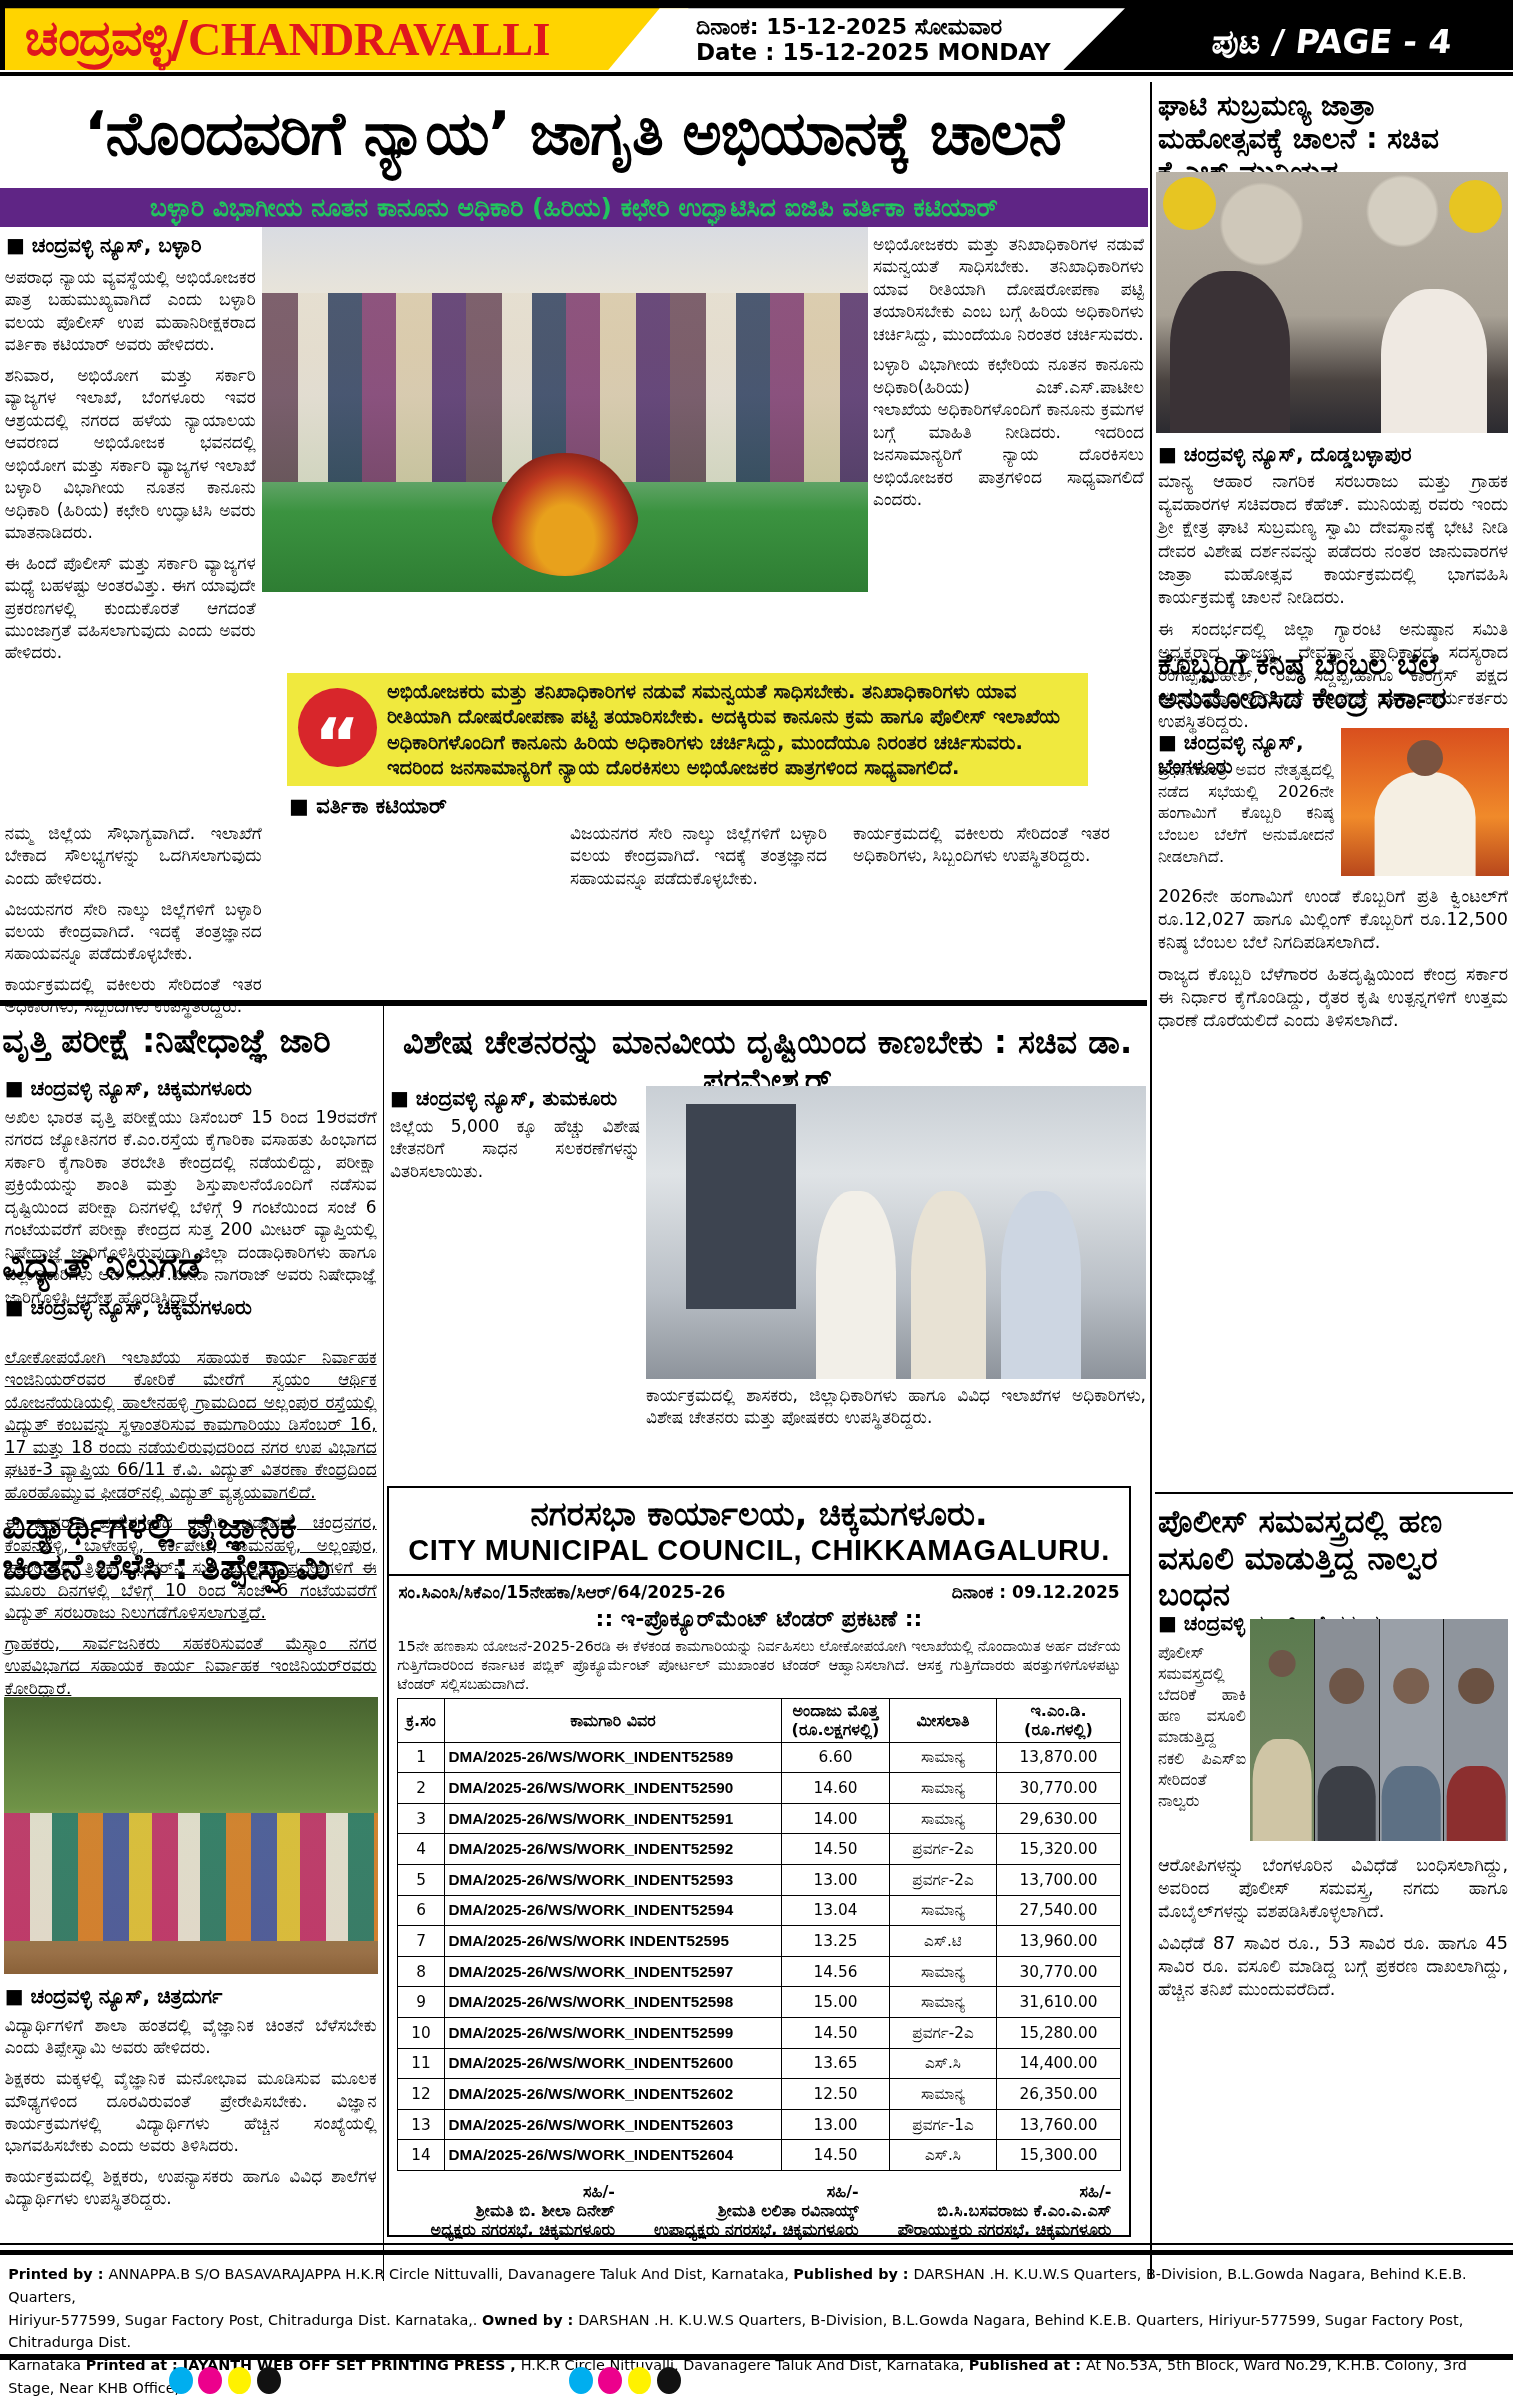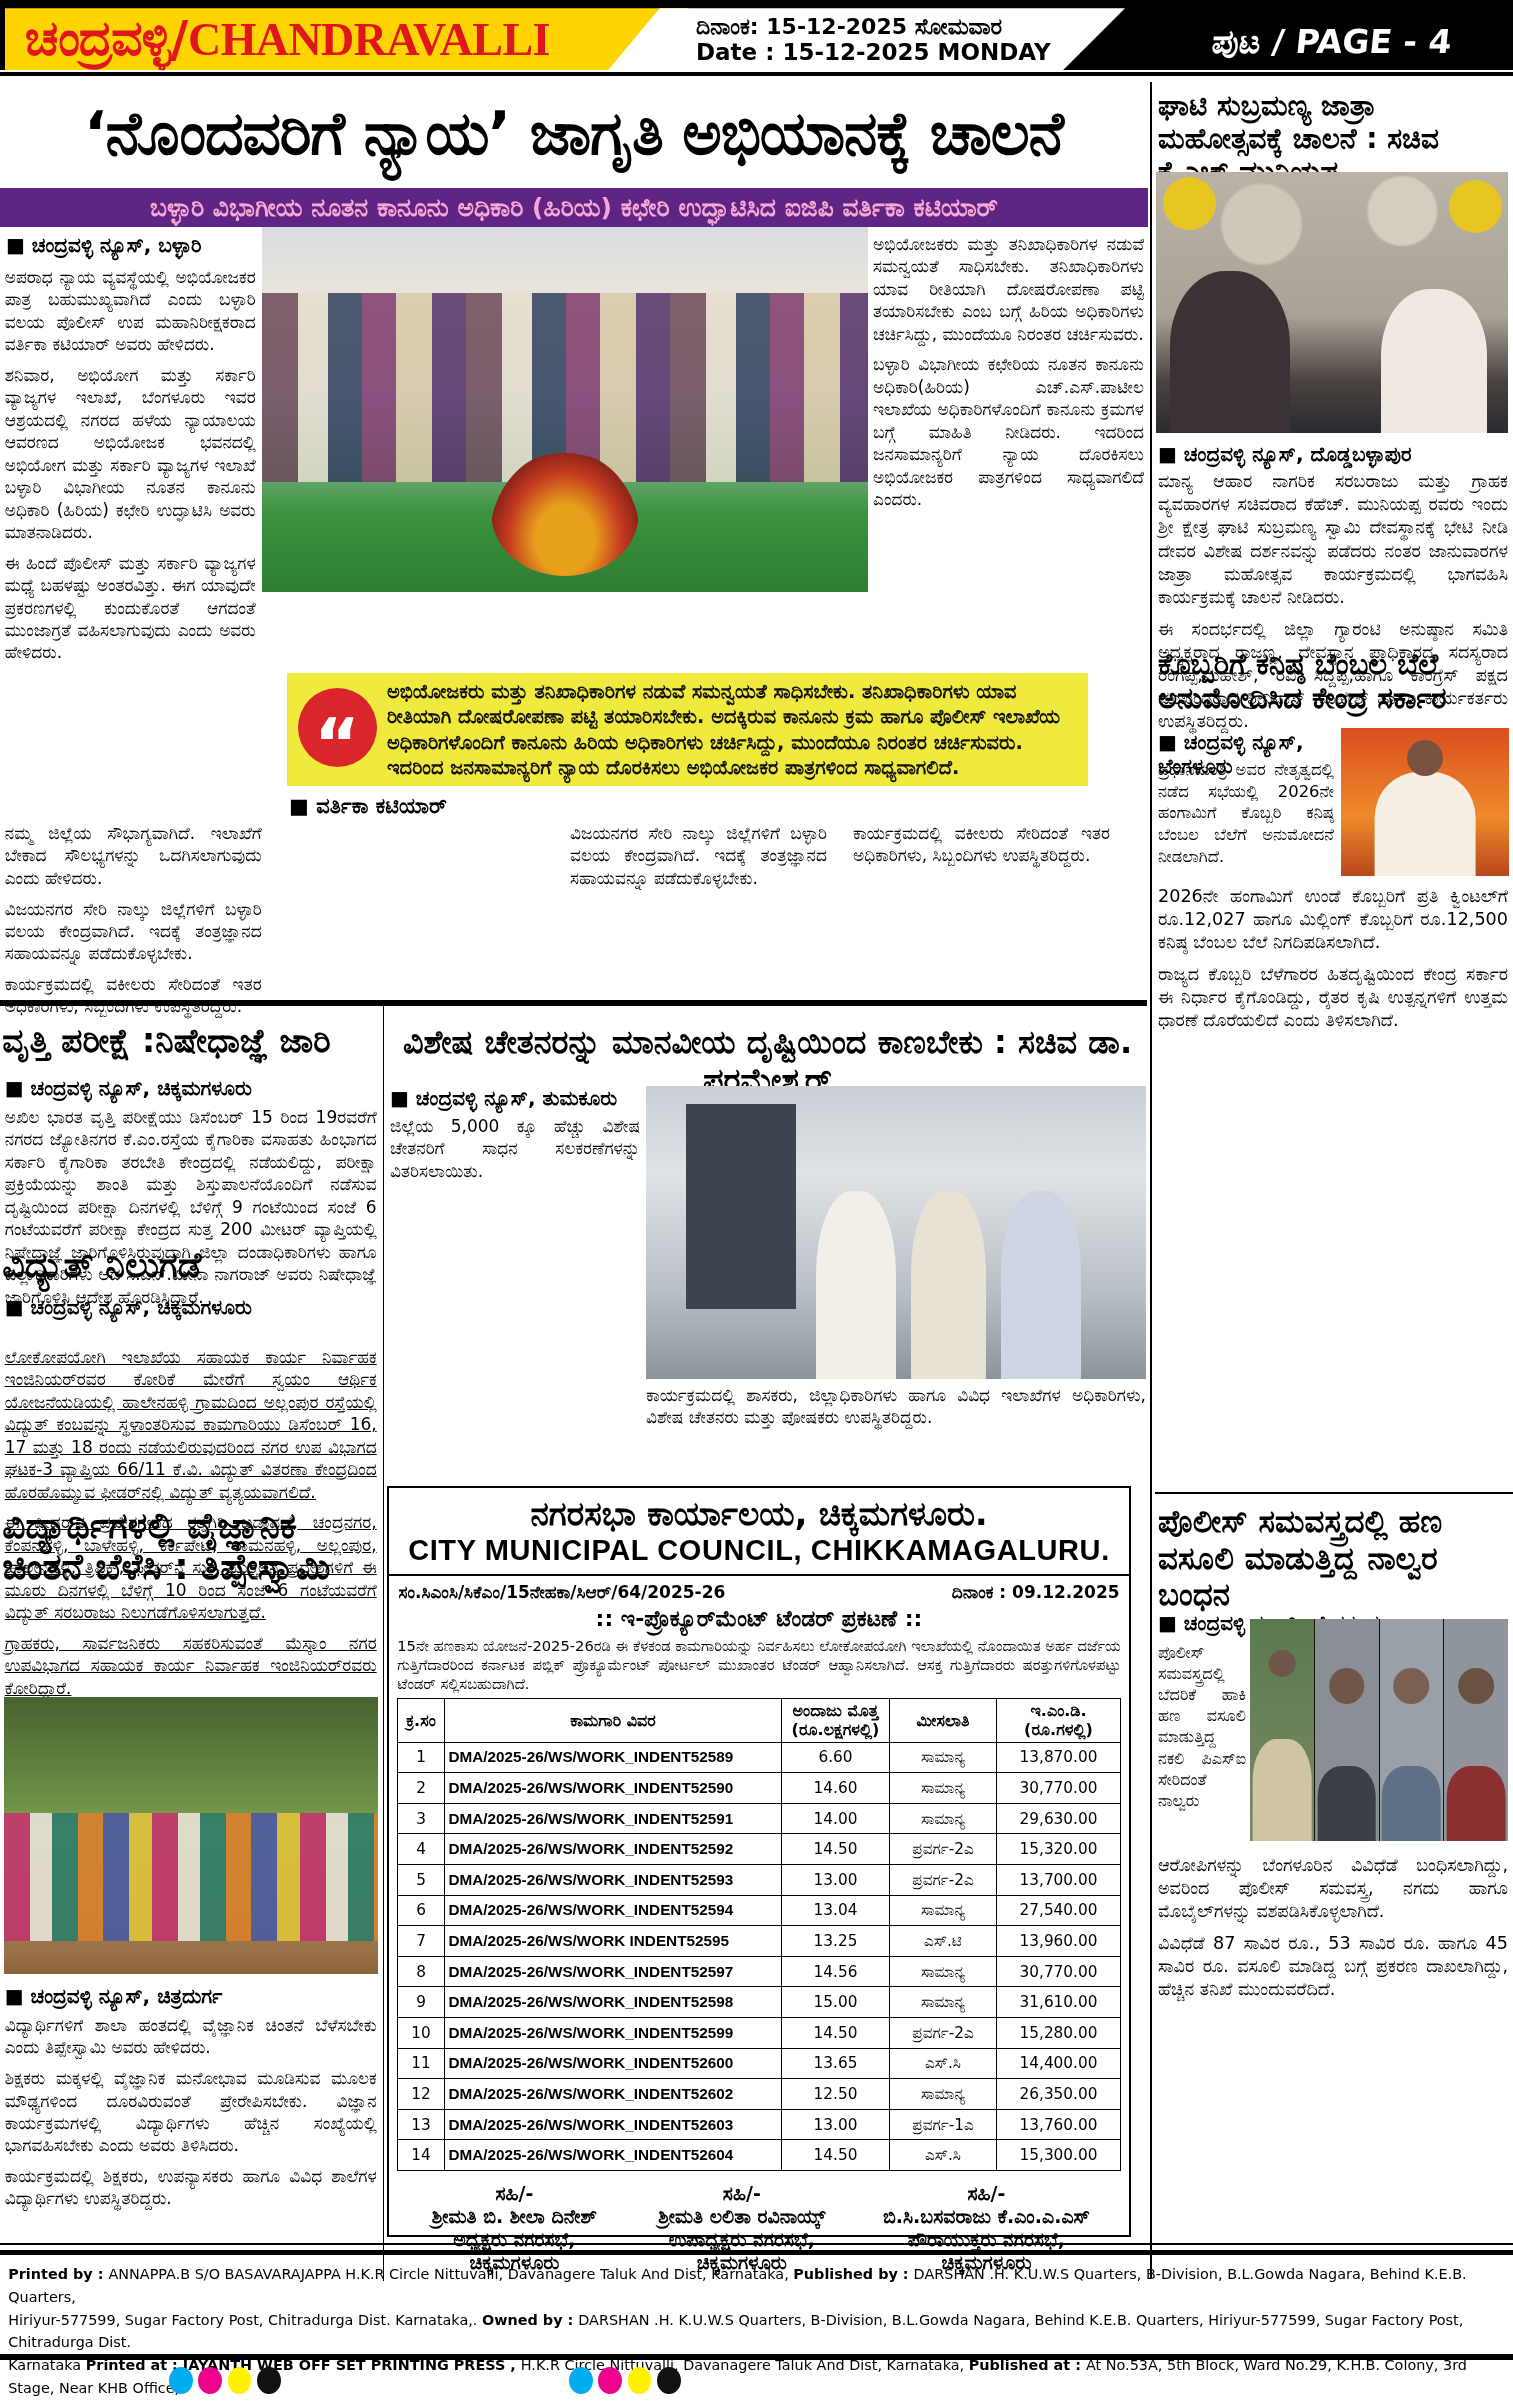--- a/index.html
+++ b/index.html
@@ -29,21 +29,21 @@
     font-size:33px;font-weight:800;display:flex;align-items:center;justify-content:center;
     transform:skewX(-6deg);}
   .hrule{left:0;top:72px;width:1513px;height:3.5px;background:#000;}
 
   
   .lead-headline{left:0;top:78px;width:1147px;height:110px;
     font-size:60px;font-weight:900;letter-spacing:-1.2px;line-height:1.0;
     display:flex;align-items:center;justify-content:center;text-align:center;}
   .subhead{left:0;top:188px;width:1148px;height:39px;background:#5f2585;
     display:flex;align-items:center;justify-content:center;
-    color:#f9a8d4;font-size:25px;font-weight:800;}
+    color:#22c55e;font-size:25px;font-weight:800;}
   .byline{font-size:20px;font-weight:800;}
   .body-txt{font-size:17px;line-height:1.32;}
 
   .lead-byline{left:5.9px;top:233px;width:253px;}
   .lead-col-left{left:4.7px;top:266px;width:251px;height:404px;}
   .lead-col-right{left:873px;top:233px;width:271px;height:552px;}
   .lead-photo{left:262px;top:227px;width:606px;height:365px;background:linear-gradient(#d9dce2 0%,#e8e4da 18%,#ded6c8 34%,#cfd3da 46%,#3b9340 78%,#2e7d33 100%);overflow:hidden;}
   .lead-photo .crowd{position:absolute;left:0;top:18%;width:100%;height:52%;
     background:repeating-linear-gradient(90deg,#6b4a5a 0 36px,#e5decf 36px 66px,#31415f 66px 100px,#7e3b6e 100px 134px,#d9c9a8 134px 170px,#54306a 170px 204px);opacity:.85;}
   .lead-photo .lamp{position:absolute;left:50%;top:62%;width:147px;height:123px;transform:translateX(-50%);
@@ -134,21 +134,21 @@
   table.tt th,table.tt td{border:1.8px solid #000;padding:2.3px 3.5px;}
   table.tt th{font-size:16px;font-weight:800;}
   table.tt td{font-size:15.3px;height:25px;}
   table.tt td.sl{text-align:center;width:39px;}
   table.tt td.wk{font-family:"Liberation Sans",sans-serif;font-weight:700;width:329px;margin-top:32px;}
   table.tt td.am{text-align:center;width:100px;}
   table.tt td.rs{text-align:center;width:99px;}
   table.tt td.em{text-align:center;}
   .tender-notes{font-size:15.3px;line-height:1.28;padding:4.7px 8.2px 0;}
   .tender-signs{display:flex;justify-content:space-between;padding:5.9px 17.6px 0;}
-  .sig{text-align:center;font-size:19px;font-weight:700;}
+  .sig{text-align:right;font-size:16px;font-weight:700;margin-left:24px;}
   .sig .s{font-weight:800;}
 
   
   .footrule1{left:0;top:2243px;width:1513px;height:2.3px;background:#000;}
   .footrule2{left:0;top:2250px;width:1513px;height:4.7px;background:#000;}
   .footer-lines{left:8.2px;top:2263px;width:1497px;font-size:14.4px;line-height:1.58;color:#000;}
   .footer-lines b{font-weight:800;}
   .footrule3{left:0;top:2354px;width:1513px;height:5.9px;background:#000;}
   .dots{top:2367px;height:27px;display:flex;gap:5.9px;}
   .dots span{width:23.5px;height:27px;border-radius:50%;display:block;}

